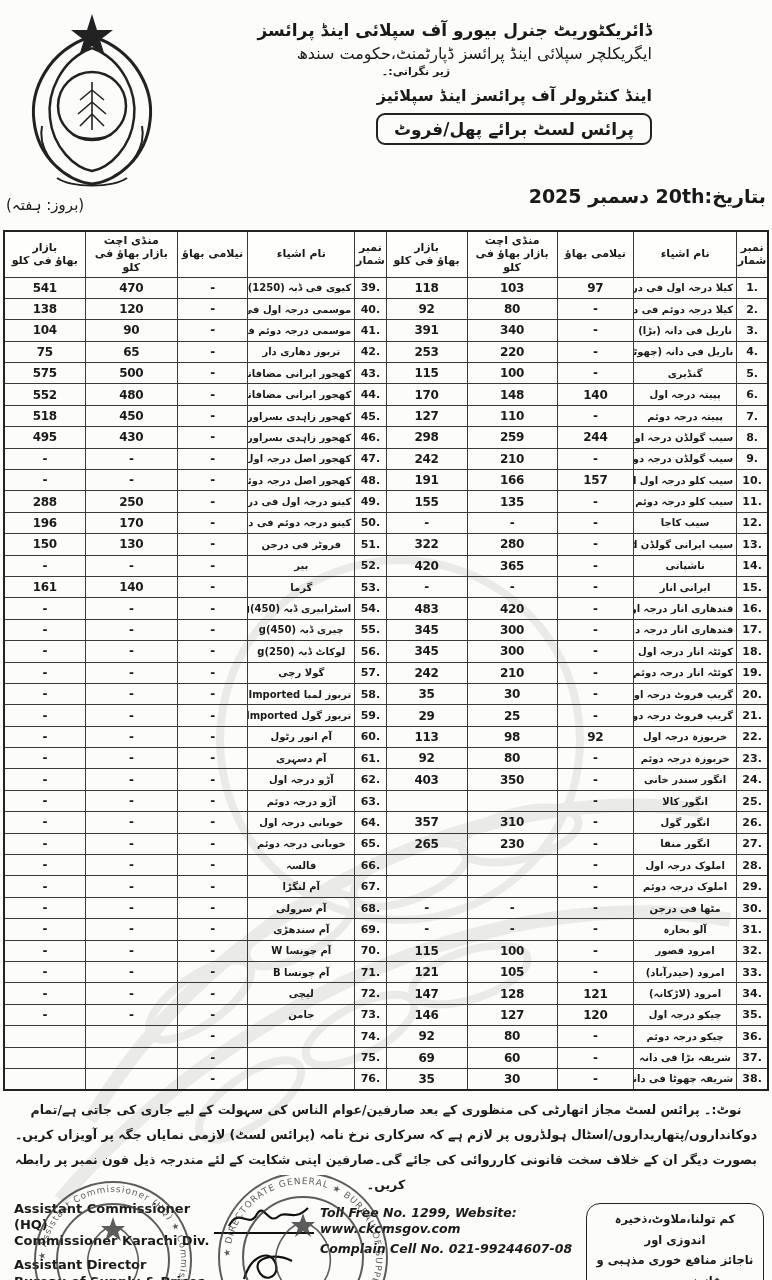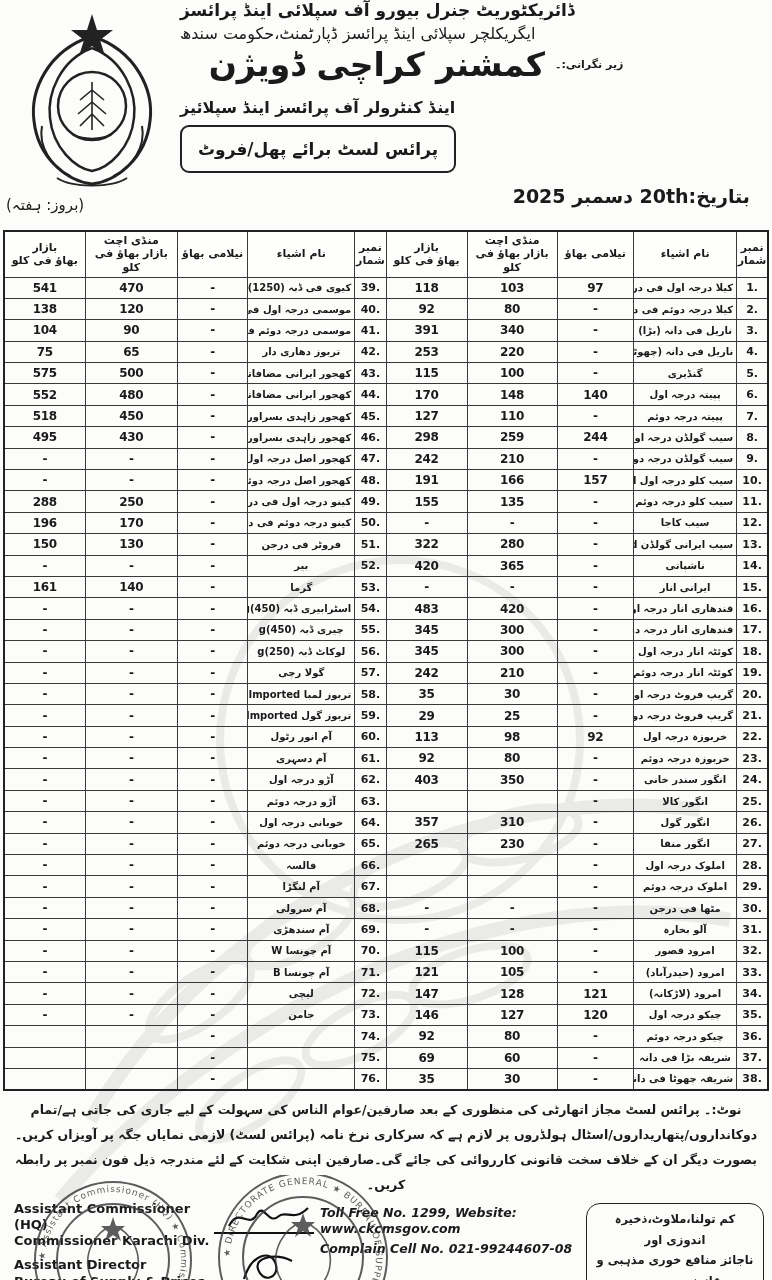--- a/index.html
+++ b/index.html
@@ -5,32 +5,32 @@
   * { margin:0; padding:0; box-sizing:border-box; }
   html,body { background:#e8e8e4; }
   body { font-family:"DejaVu Sans", sans-serif; }
   .page {
     position:relative; width:772px; height:1280px; margin:0 auto;
     background:#fcfcfa; color:#1a1a1a; overflow:hidden;
   }
   
   .header { position:relative; height:230px; direction:rtl; }
   .emblem-wrap { position:absolute; left:12px; top:6px; width:160px; height:190px; }
-  .header-text { position:absolute; right:120px; left:180px; top:0; text-align:left; }
+  .header-text { position:absolute; right:120px; left:180px; top:20px; text-align:right; }
   .hline1 { font-size:17px; font-weight:bold; letter-spacing:-0.2px; }
   .hline2 { font-size:16px; font-weight:normal; margin-top:4px; }
   .title-row { display:flex; direction:rtl; align-items:center; justify-content:center; gap:10px; margin-top:2px; }
   .supervision { font-size:11px; font-weight:bold; white-space:nowrap; }
   .big-title { font-size:33px; font-weight:bold; letter-spacing:-1px; }
-  .hline3 { font-size:16px; font-weight:bold; margin-top:14px; }
+  .hline3 { font-size:16px; font-weight:bold; margin-top:8px; }
   .subject-box {
     display:inline-block; border:2px solid #222; border-radius:9px;
-    padding:12px 16px; font-size:17px; font-weight:bold; margin-top:8px;
+    padding:4px 16px; font-size:17px; font-weight:bold; margin-top:8px;
   }
-  .date-line { position:absolute; right:22px; top:185px; font-size:19px; font-weight:bold; direction:rtl; }
+  .date-line { position:absolute; right:6px; top:185px; font-size:19px; font-weight:bold; direction:rtl; }
   .day-line { position:absolute; left:6px; top:196px; font-size:15px; font-weight:normal; direction:rtl; }
   
   .table-wrap { position:relative; padding:0 3px; }
   table.price { width:100%; border-collapse:collapse; direction:rtl; table-layout:fixed; position:relative; z-index:2; }
   table.price th, table.price td {
     border:1px solid #3a3a3a; text-align:center; vertical-align:middle; overflow:hidden;
   }
   table.price { border:2px solid #222; }
   table.price th { height:46px; font-size:11px; font-weight:bold; white-space:pre-line; line-height:1.25; background:rgba(255,255,255,.6); }
   table.price td { height:21.4px; }
@@ -88,21 +88,20 @@
           <path d="M45 172 C60 182 100 182 115 172"></path>
         </g>
       </svg>
     </div>
 
     <div class="header-text">
       <div class="hline1">ڈائریکٹوریٹ جنرل بیورو آف سپلائی اینڈ پرائسز</div>
       <div class="hline2">ایگریکلچر سپلائی اینڈ پرائسز ڈپارٹمنٹ،حکومت سندھ</div>
       <div class="title-row">
         <span class="supervision">زیر نگرانی:۔</span>
-        <span class="big-title">کمشنر کراچی ڈویژن</span>
       </div>
       <div class="hline3">اینڈ کنٹرولر آف پرائسز اینڈ سپلائیز</div>
       <div class="subject-box">پرائس لسٹ برائے پھل/فروٹ</div>
     </div>
 
     <div class="date-line">بتاریخ:20th دسمبر 2025</div>
     <div class="day-line">(بروز: ہفتہ)</div>
   </div>
 
   <div class="table-wrap">

